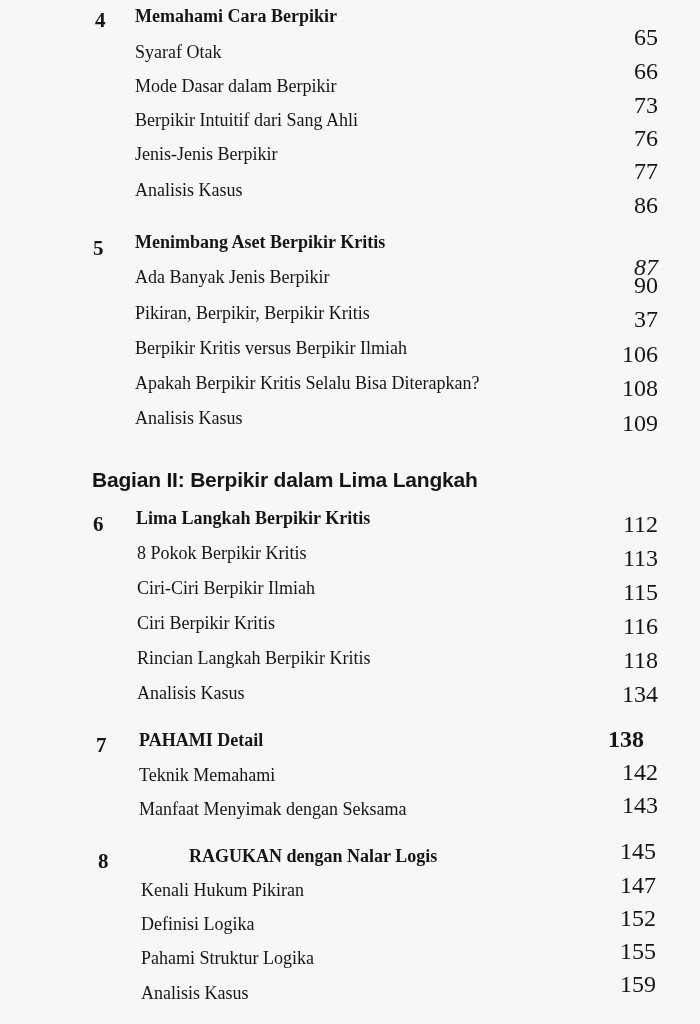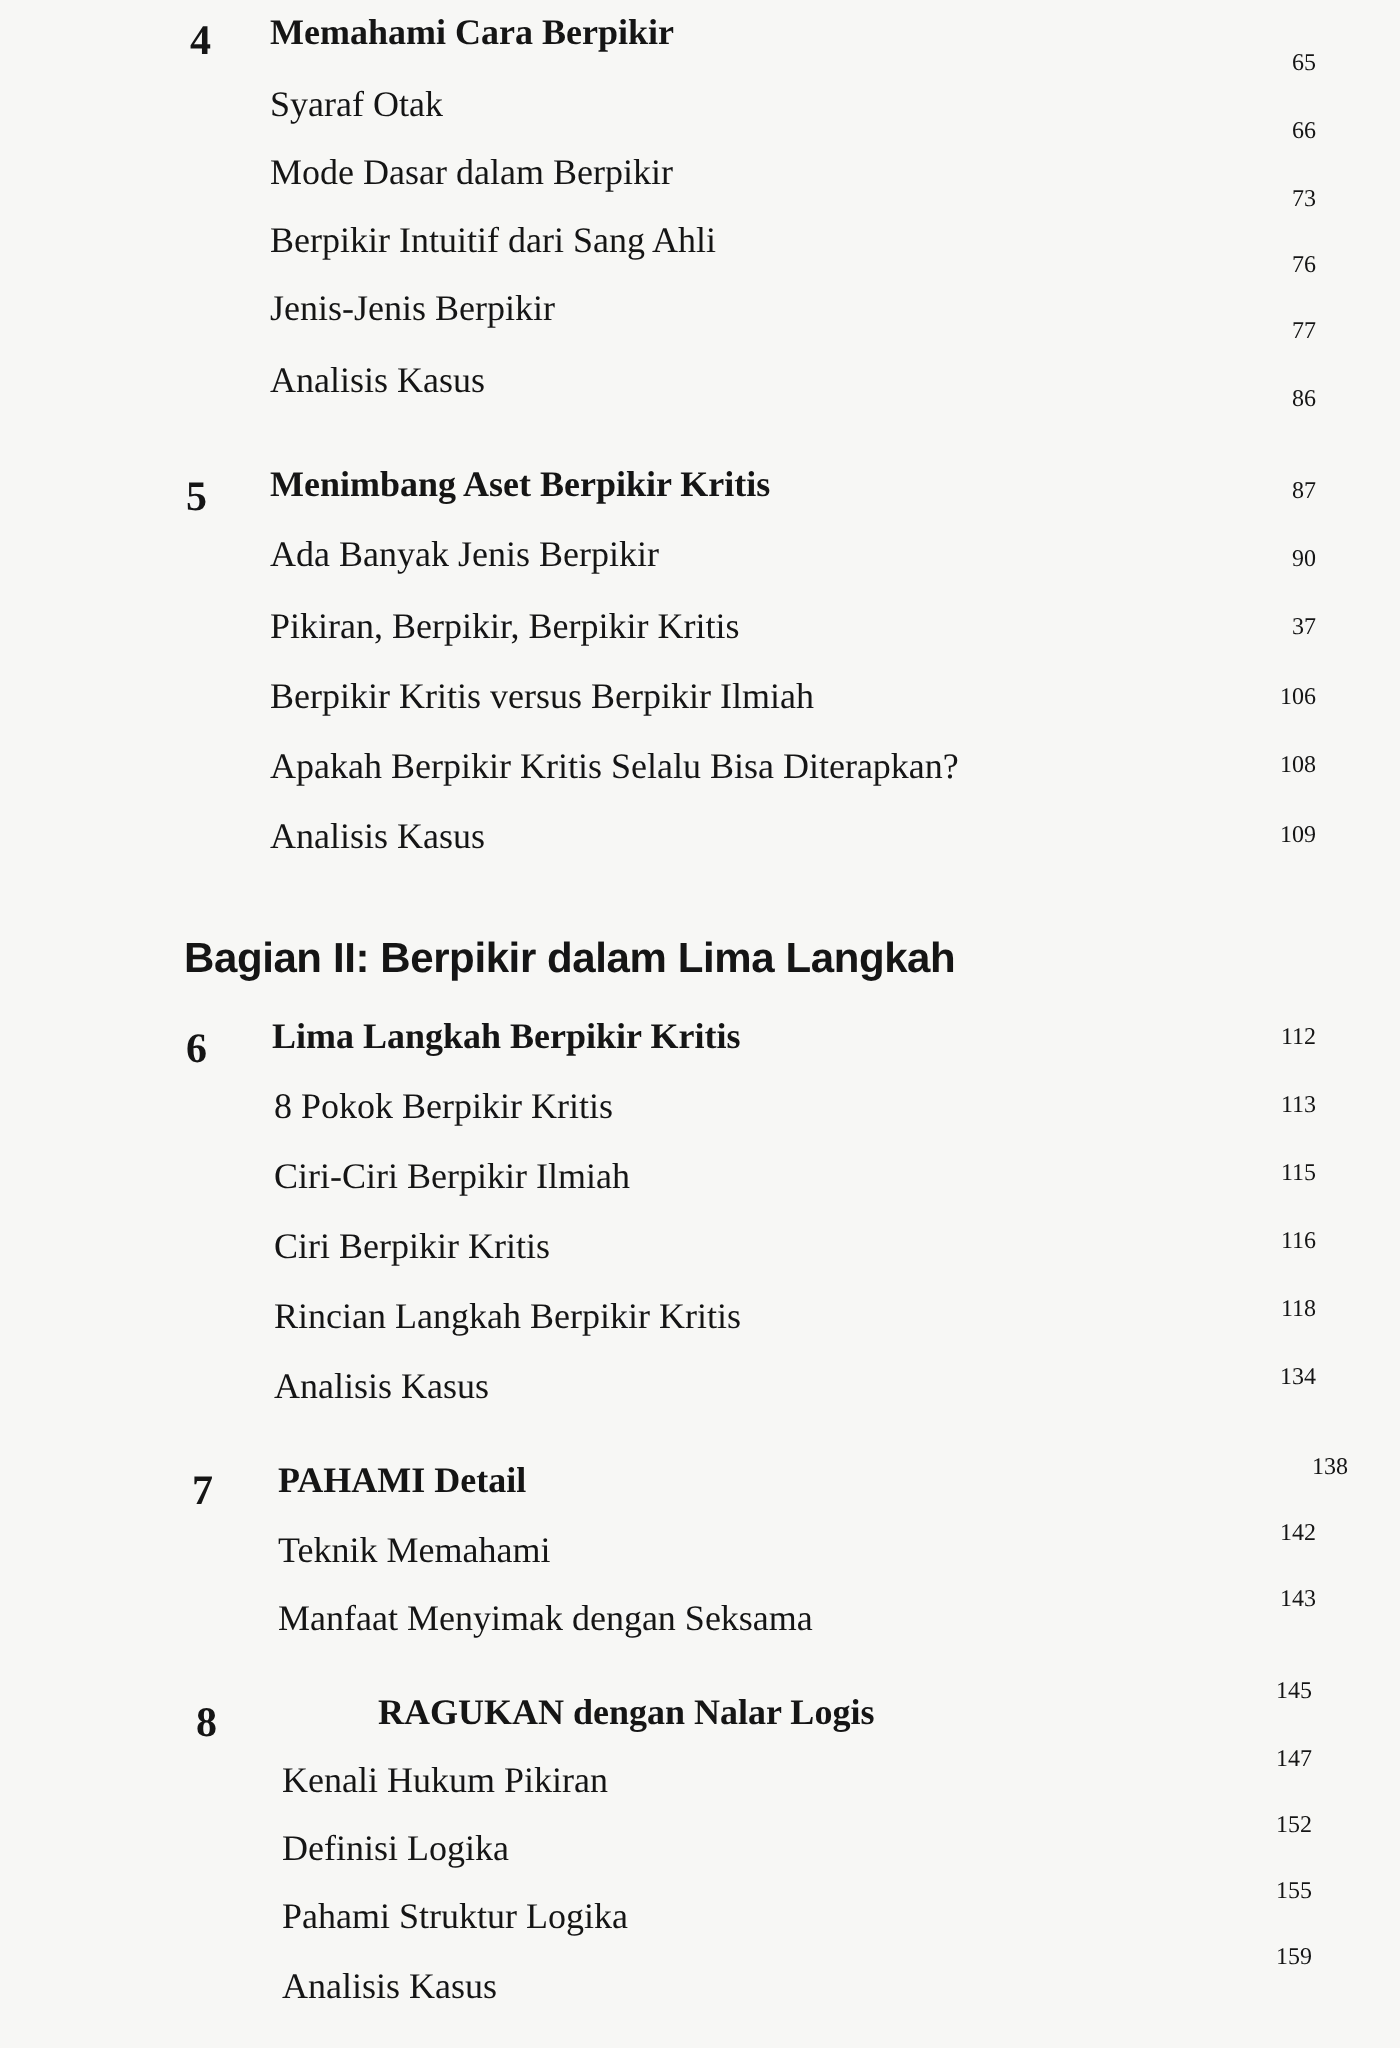--- a/index.html
+++ b/index.html
@@ -26,21 +26,21 @@
       font-size: 21px;
     }
     .title {
       position: absolute;
       font-size: 18px;
       white-space: nowrap;
     }
     .title.bold { font-weight: bold; }
     .page-no {
       position: absolute;
-      font-size: 12px;
+      font-size: 24px;
       text-align: right;
       width: 60px;
     }
     .part-heading {
       position: absolute;
       left: 92px;
       top: 468px;
       font-family: "Liberation Sans", "DejaVu Sans", sans-serif;
       font-weight: bold;
       font-size: 21px;
@@ -70,21 +70,21 @@
     <span class="title" style="left:135px;top:144px;">Jenis-Jenis Berpikir</span>
     <span class="page-no" style="left:598px;top:158px;">77</span>
 
     <span class="title" style="left:135px;top:180px;">Analisis Kasus</span>
     <span class="page-no" style="left:598px;top:192px;">86</span>
   </div>
 
   <div>
     <span class="num" style="left:93px;top:236px;">5</span>
     <span class="title bold" style="left:135px;top:232px;">Menimbang Aset Berpikir Kritis</span>
-    <span class="page-no" style="left:598px;top:238px;">87</span>
+    <span class="page-no" style="left:598px;top:254px;font-style:italic;">87</span>
 
     <span class="title" style="left:135px;top:267px;">Ada Banyak Jenis Berpikir</span>
     <span class="page-no" style="left:598px;top:272px;">90</span>
 
     <span class="title" style="left:135px;top:303px;">Pikiran, Berpikir, Berpikir Kritis</span>
     <span class="page-no" style="left:598px;top:306px;">37</span>
 
     <span class="title" style="left:135px;top:338px;">Berpikir Kritis versus Berpikir Ilmiah</span>
     <span class="page-no" style="left:598px;top:341px;">106</span>
 
@@ -114,21 +114,21 @@
     <span class="title" style="left:137px;top:648px;">Rincian Langkah Berpikir Kritis</span>
     <span class="page-no" style="left:598px;top:647px;">118</span>
 
     <span class="title" style="left:137px;top:683px;">Analisis Kasus</span>
     <span class="page-no" style="left:598px;top:681px;">134</span>
   </div>
 
   <div>
     <span class="num" style="left:96px;top:733px;">7</span>
     <span class="title bold" style="left:139px;top:730px;">PAHAMI Detail</span>
-    <span class="page-no" style="left:614px;top:726px;">138</span>
+    <span class="page-no" style="left:584px;top:726px;font-weight:bold;">138</span>
 
     <span class="title" style="left:139px;top:765px;">Teknik Memahami</span>
     <span class="page-no" style="left:598px;top:759px;">142</span>
 
     <span class="title" style="left:139px;top:799px;">Manfaat Menyimak dengan Seksama</span>
     <span class="page-no" style="left:598px;top:792px;">143</span>
   </div>
 
   <div>
     <span class="num" style="left:98px;top:849px;">8</span>

